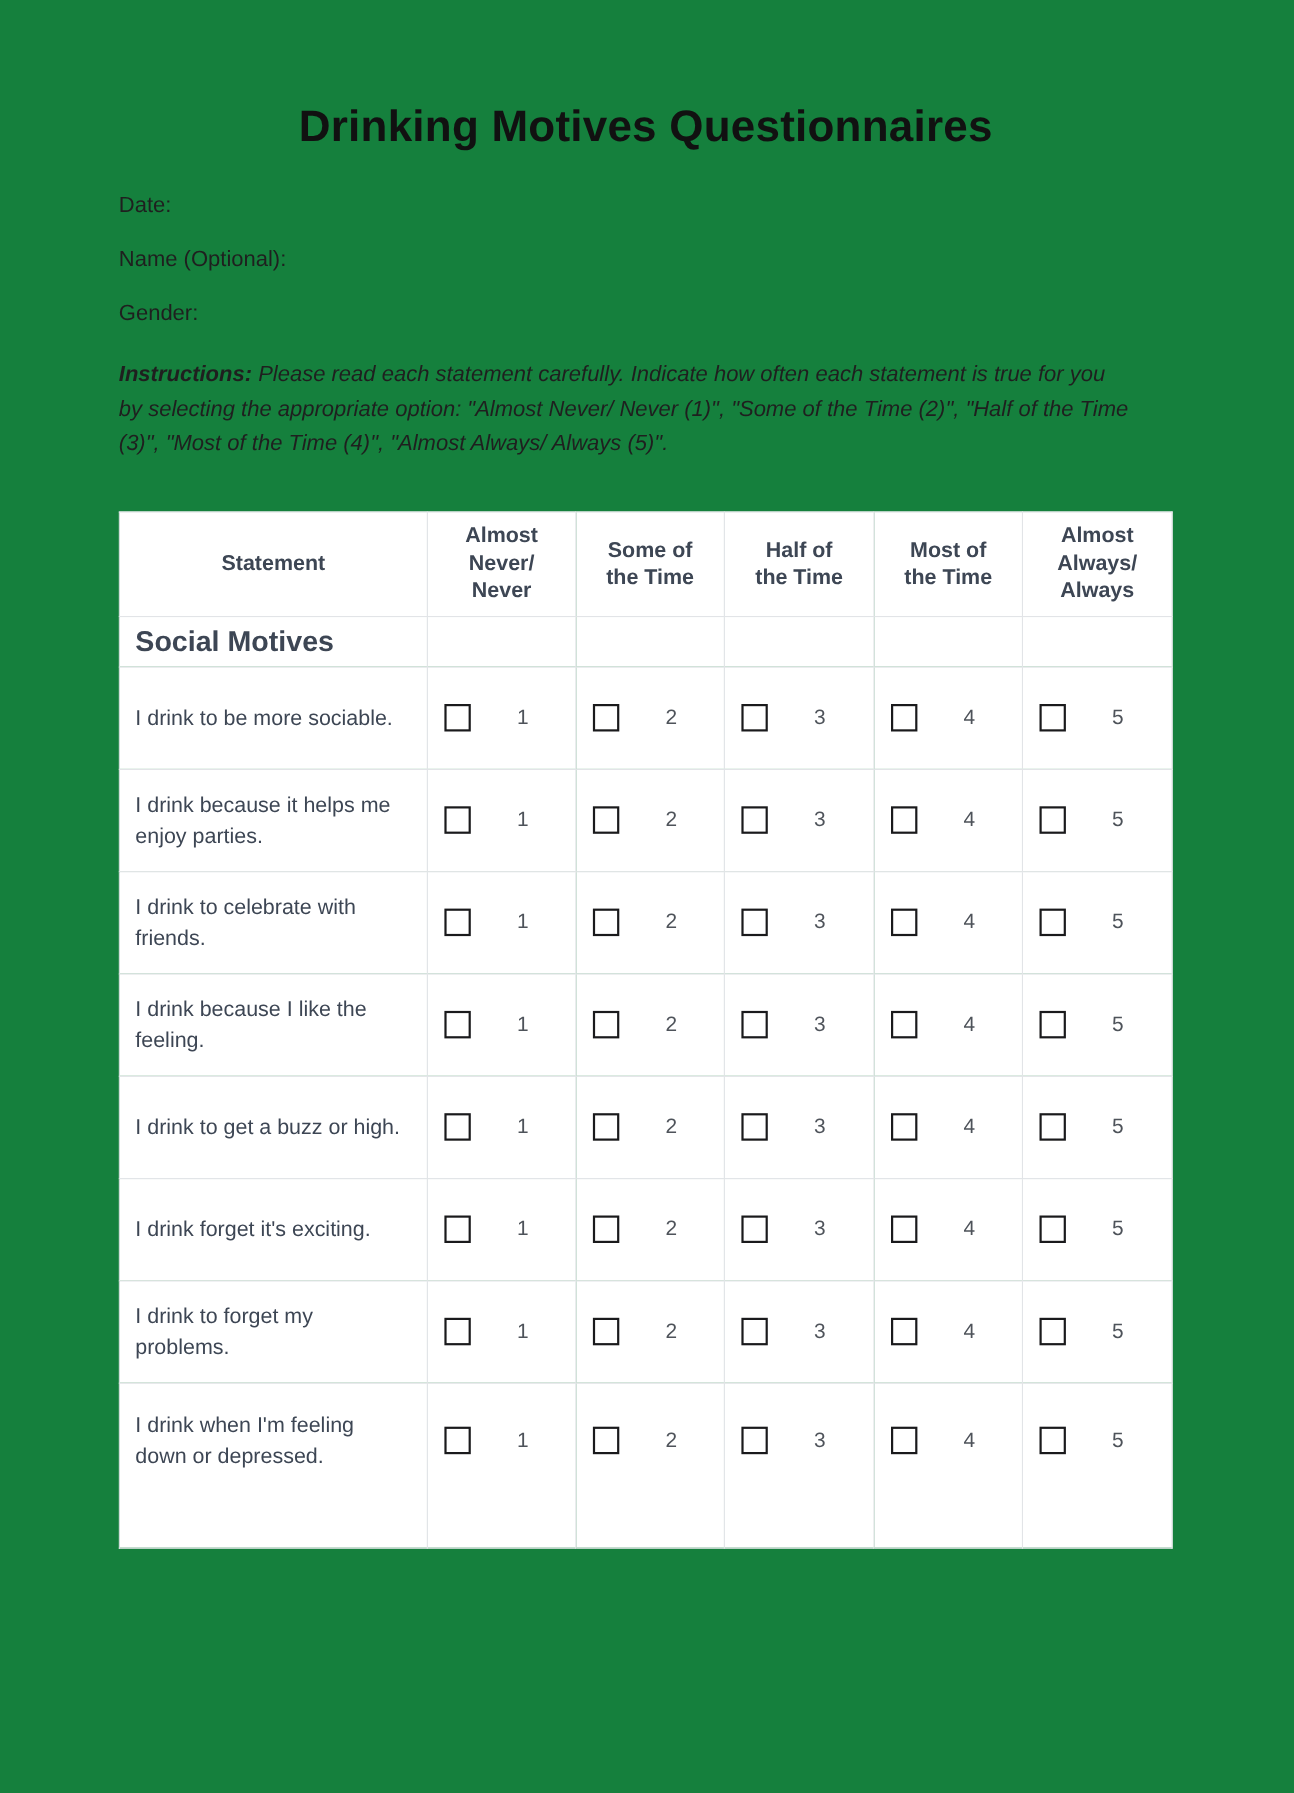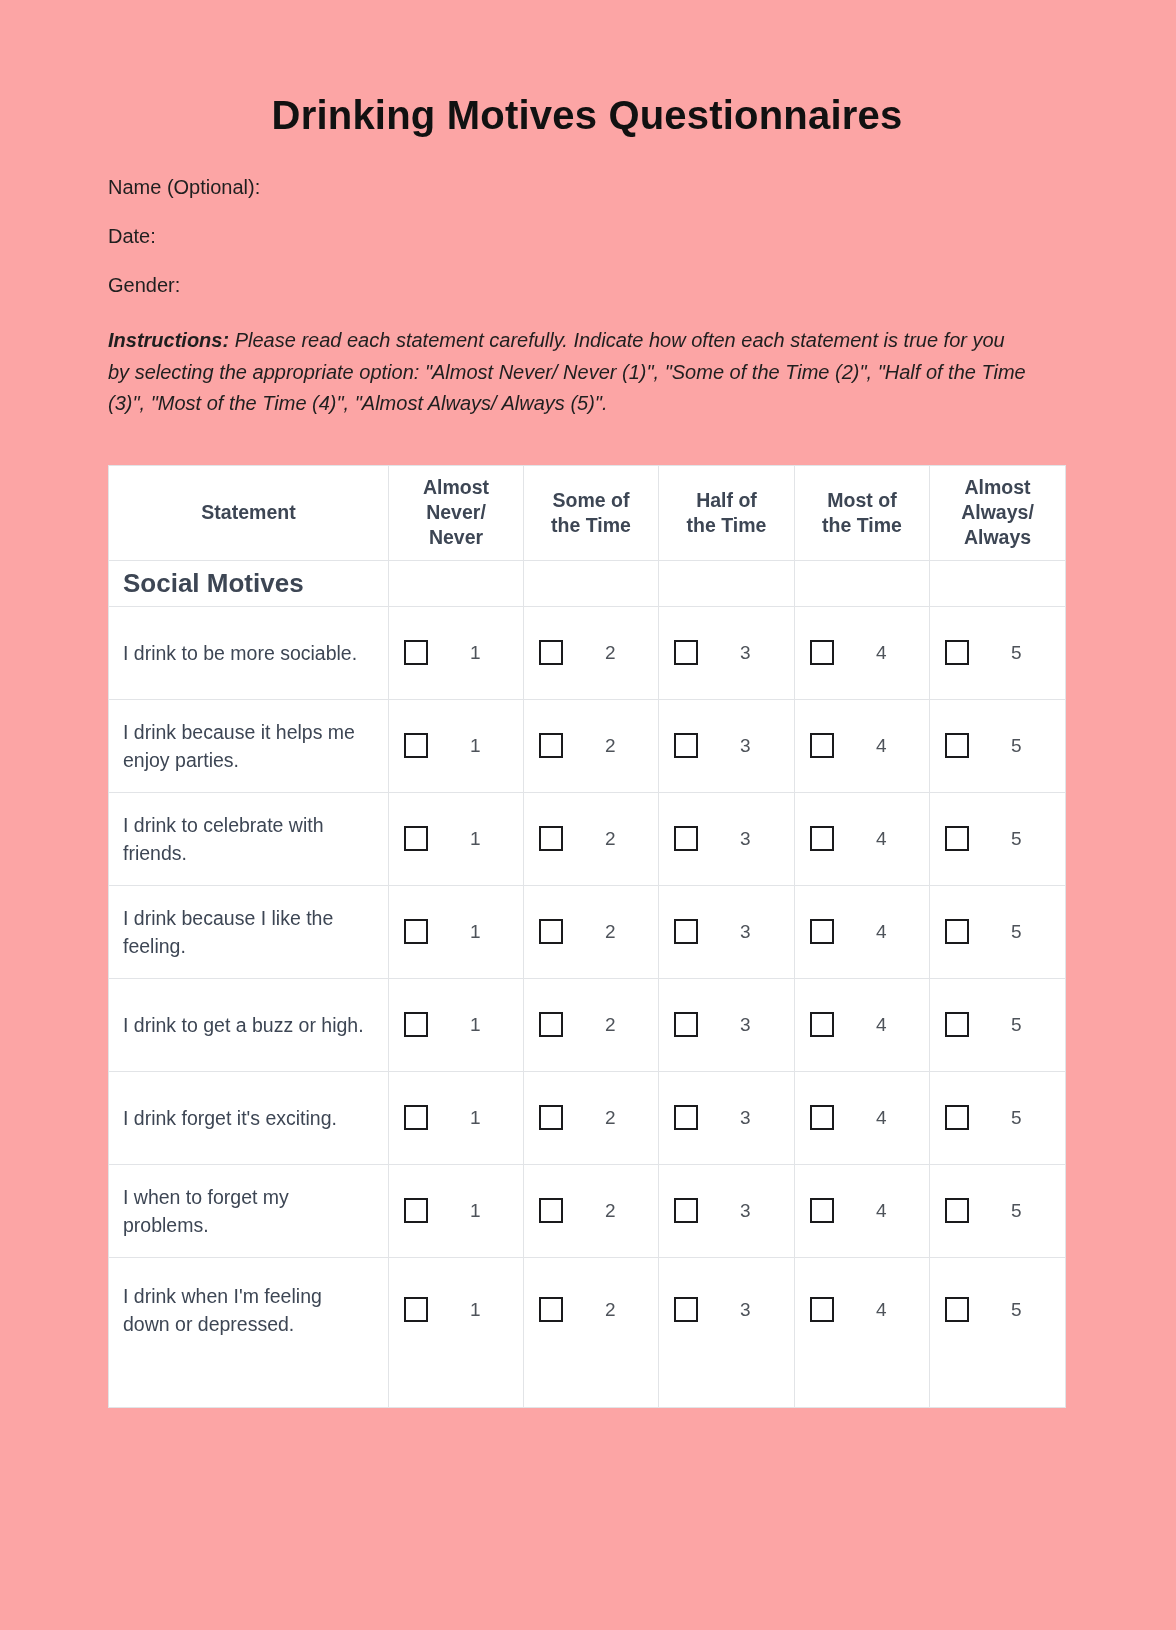--- a/index.html
+++ b/index.html
@@ -5,21 +5,21 @@
   * { box-sizing: border-box; }
   html, body {
     margin: 0;
     padding: 0;
     background: #ffffff;
     font-family: "Liberation Sans", sans-serif;
   }
   .page {
     width: 1176px;
     min-height: 1630px;
-    background: #fca5a5;
+    background: #15803d;
     padding: 92px 110px 60px 108px;
   }
   .doc-title {
     font-size: 40px;
     line-height: 46px;
     font-weight: bold;
     color: #111111;
     text-align: center;
     margin: 0;
     letter-spacing: 0.2px;
@@ -105,22 +105,22 @@
   }
 </style>
 </head>
 <body>
 
 <div class="page">
 
   <h1 class="doc-title">Drinking Motives Questionnaires</h1>
 
   <div class="fields">
+    <p class="field">Date:</p>
     <p class="field">Name (Optional):</p>
-    <p class="field">Date:</p>
     <p class="field">Gender:</p>
   </div>
 
   <p class="instructions"><strong>Instructions:</strong> <span>Please read each statement carefully. Indicate how often each statement is true for you by selecting the appropriate option: "Almost Never/ Never (1)", "Some of the Time (2)", "Half of the Time (3)", "Most of the Time (4)", "Almost Always/ Always (5)".</span></p>
 
   <table class="q-table">
     <colgroup>
       <col style="width:280px">
       <col style="width:135px">
       <col style="width:135px">
@@ -355,21 +355,21 @@
     <td class="option-cell">
       <div class="option-wrap">
         <span class="checkbox"></span>
         <span class="option-number">5</span>
       </div>
     </td>
   </tr>
 
 
   <tr class="statement-row">
-    <td class="statement-cell">I when to forget my problems.</td>
+    <td class="statement-cell">I drink to forget my problems.</td>
     <td class="option-cell">
       <div class="option-wrap">
         <span class="checkbox"></span>
         <span class="option-number">1</span>
       </div>
     </td>
     <td class="option-cell">
       <div class="option-wrap">
         <span class="checkbox"></span>
         <span class="option-number">2</span>

